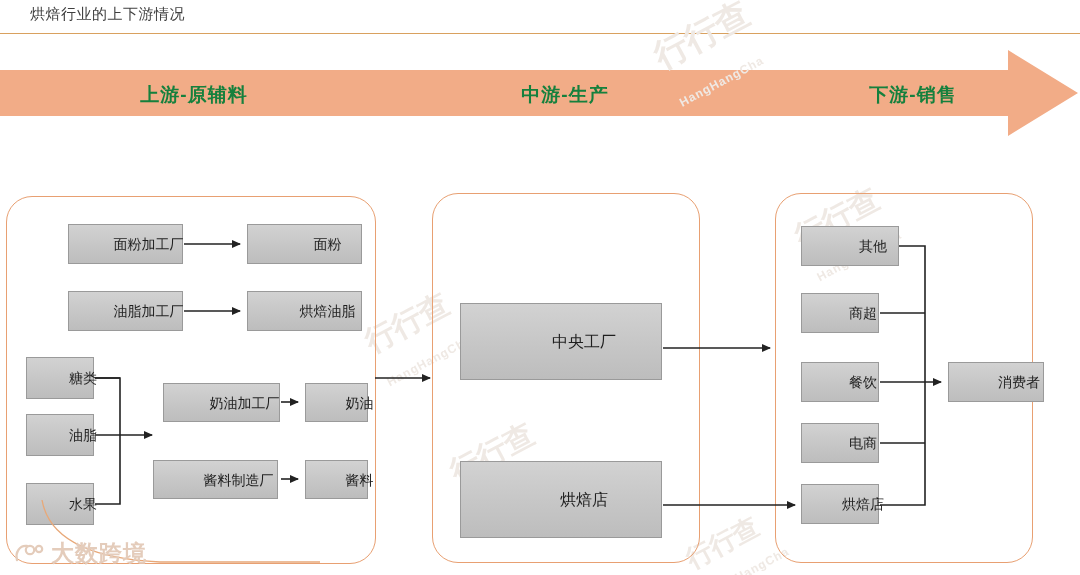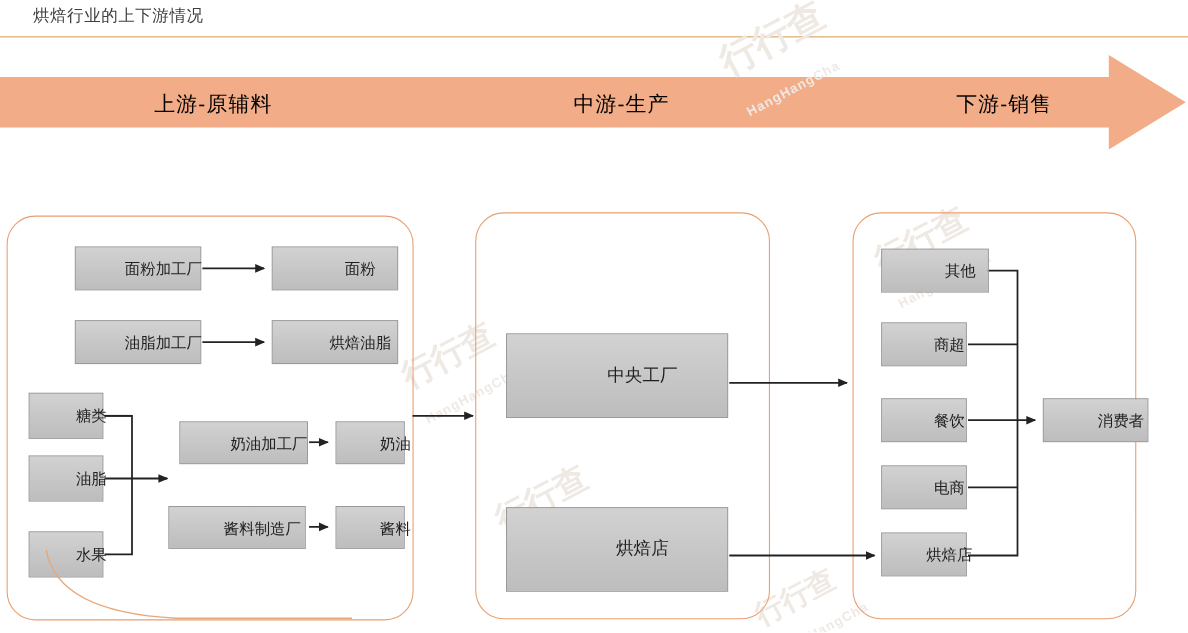--- a/index.html
+++ b/index.html
@@ -43,22 +43,22 @@
   #stage-banner {
     position: absolute;
     left: 0; top: 48px;
     width: 1080px; height: 90px;
   }
   #stage-banner svg { display: block; }
   .stage-label {
     position: absolute;
     top: 82px;
     font-size: 19px;
-    font-weight: normal;
-    color: #000000;
+    font-weight: bold;
+    color: #15803d;
     white-space: nowrap;
     transform: translateX(-50%);
     letter-spacing: 1px;
     text-align: center;
   }
 
   
   .panel {
     position: absolute;
     border: 1.3px solid #e8a072;
@@ -211,14 +211,22 @@
   <div class="node" style="left:801px; top:226px; width:98px; height:40px">其他</div>
   <div class="node" style="left:801px; top:293px; width:78px; height:40px">商超</div>
   <div class="node" style="left:801px; top:362px; width:78px; height:40px">餐饮</div>
   <div class="node" style="left:801px; top:423px; width:78px; height:40px">电商</div>
   <div class="node" style="left:801px; top:484px; width:78px; height:40px">烘焙店</div>
   <div class="node" style="left:948px; top:362px; width:96px; height:40px">消费者</div>
 
   <svg id="brand-swoosh" viewBox="0 0 280 70">
     <path d="M2,0 C8,34 40,58 120,62 L280,62" stroke="#e8a878" stroke-width="1.3" fill="none"></path>
   </svg>
+  <div id="brand">
+    <svg width="30" height="24" viewBox="0 0 30 24">
+      <path d="M3,18 C1,10 6,3 13,4" stroke="#e4ccbb" stroke-width="2.4" fill="none" stroke-linecap="round"></path>
+      <circle cx="16" cy="8" r="4.2" stroke="#e4ccbb" stroke-width="2.2" fill="none"></circle>
+      <circle cx="25" cy="7" r="3.2" stroke="#e4ccbb" stroke-width="2.2" fill="none"></circle>
+    </svg>
+    <div id="brand-text">大数跨境</div>
+  </div>
 
 </div>
 
 </body></html>

